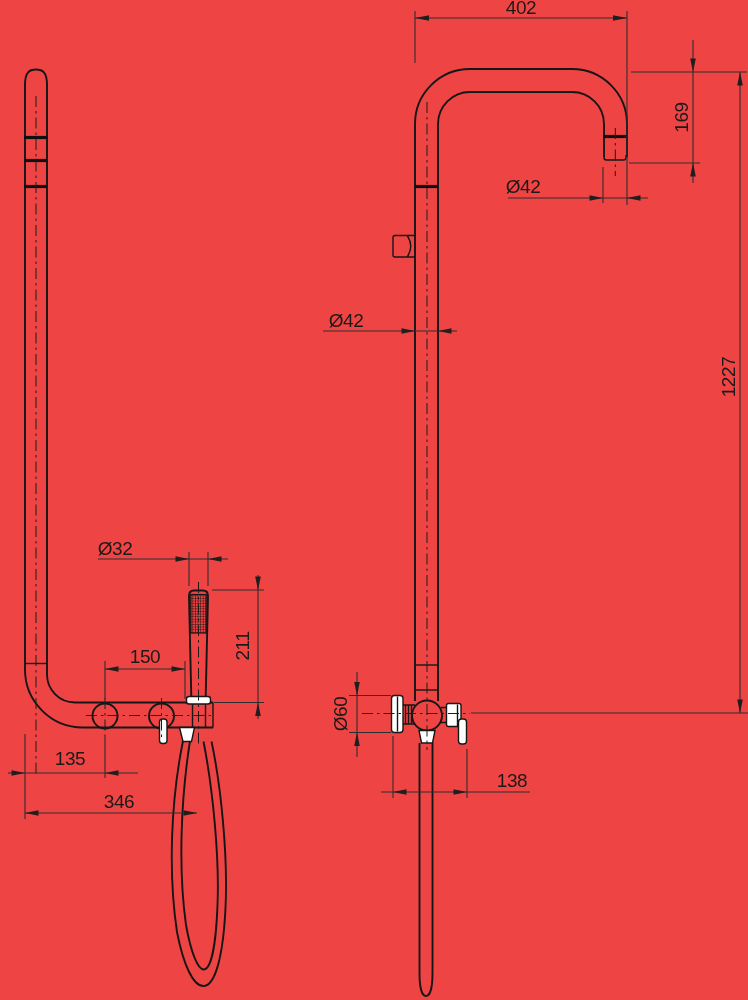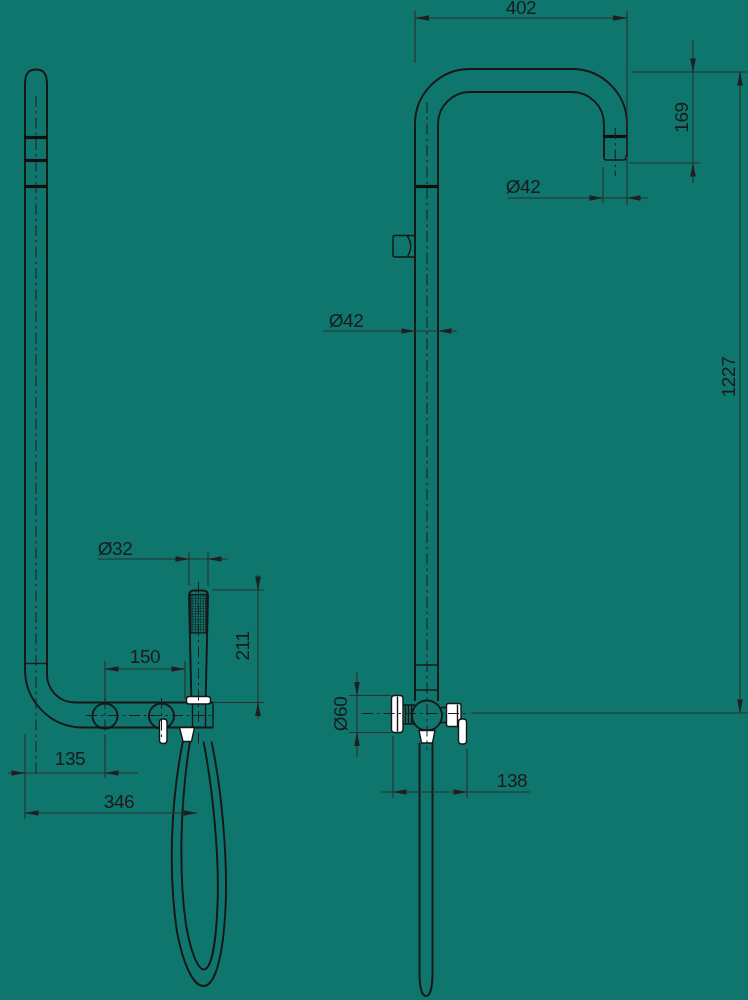--- a/index.html
+++ b/index.html
@@ -1,16 +1,16 @@
 <!DOCTYPE html>
 <html><head>
 <meta charset="utf-8">
 <style>
   html,body{margin:0;padding:0;background:#ffffff;}
-  .canvas{position:relative;width:748px;height:1000px;background:#0f766e;overflow:hidden;
+  .canvas{position:relative;width:748px;height:1000px;background:#ef4444;overflow:hidden;
           font-family:"Liberation Sans", sans-serif;}
   svg{display:block;}
   .ol{stroke:#161616;stroke-width:1.9;fill:none;stroke-linecap:butt;stroke-linejoin:round;}
   .ol2{stroke:#161616;stroke-width:1.4;fill:none;}
   .thick{stroke:#0f0f0f;stroke-width:3.2;fill:none;}
   .dim{stroke:#2e2e2e;stroke-width:1.1;fill:none;}
   .cl{stroke:#1c1c1c;stroke-width:1;fill:none;stroke-dasharray:11 4 2.5 4;}
   .arr{fill:#1f1f1f;stroke:none;}
   .wfill{fill:#ffffff;}
   .dtxt{font-family:"Liberation Sans", sans-serif;font-size:19px;fill:#1a1a1a;letter-spacing:-0.4px;}

